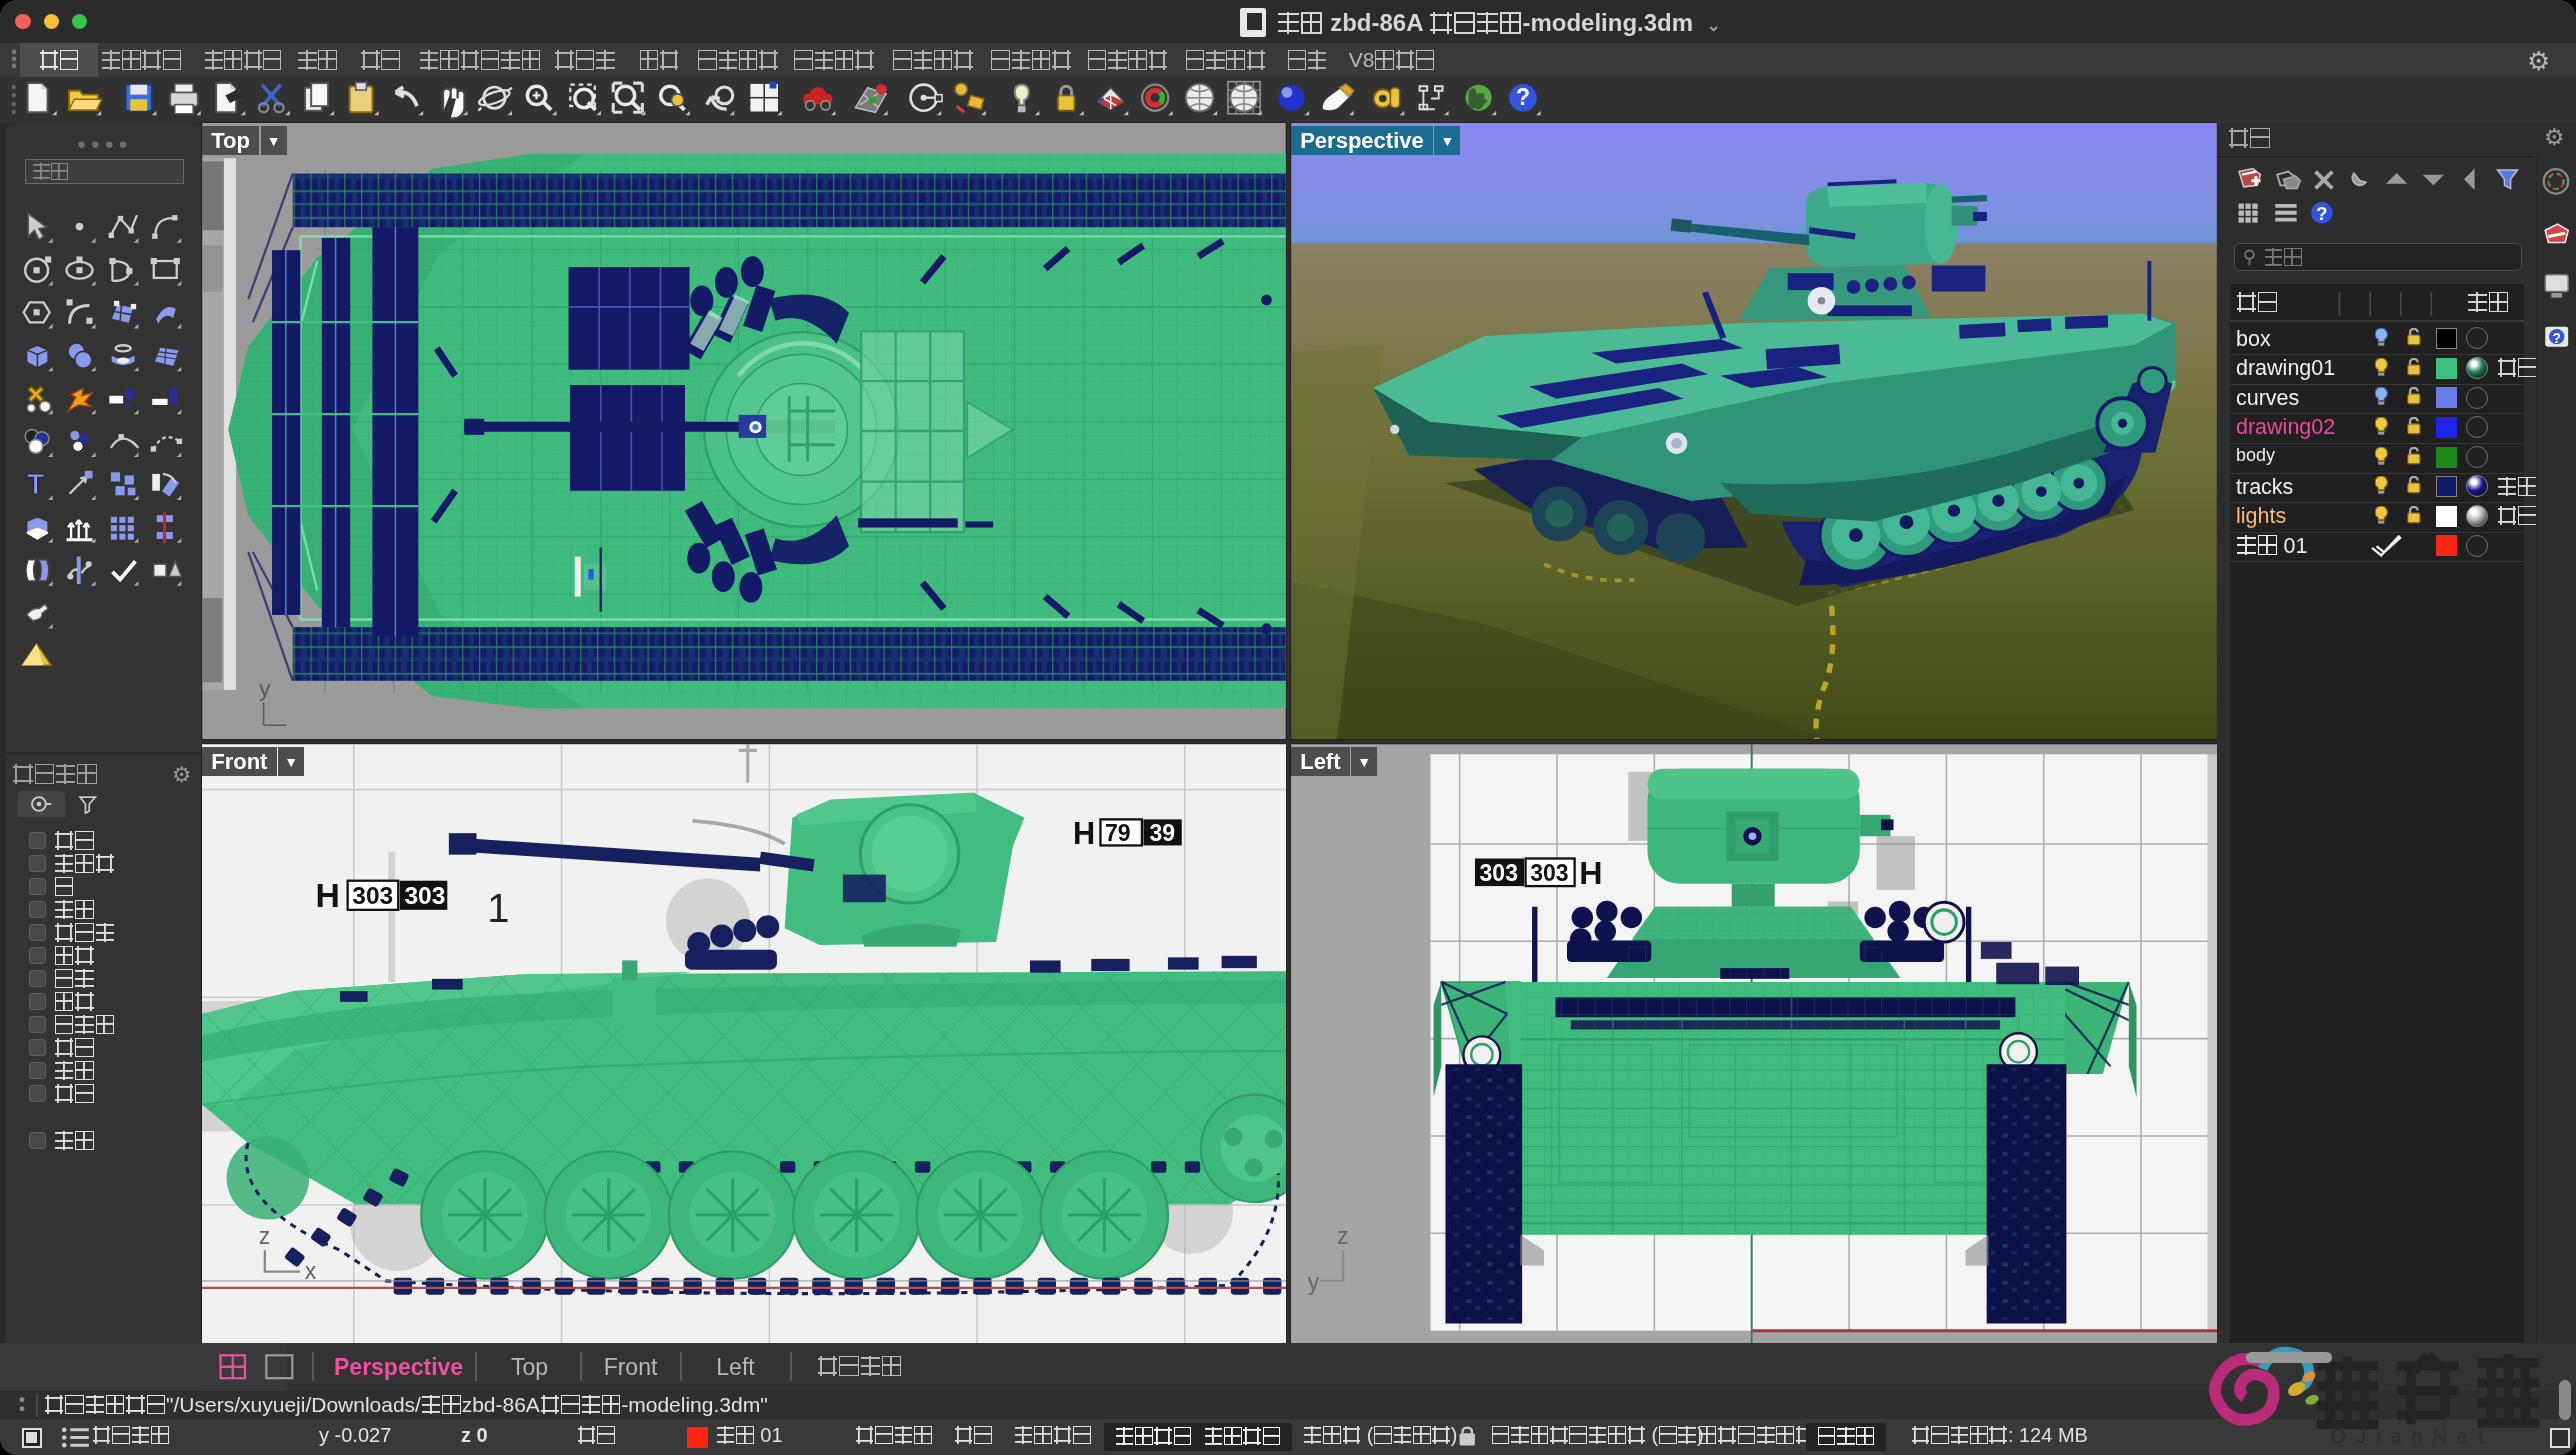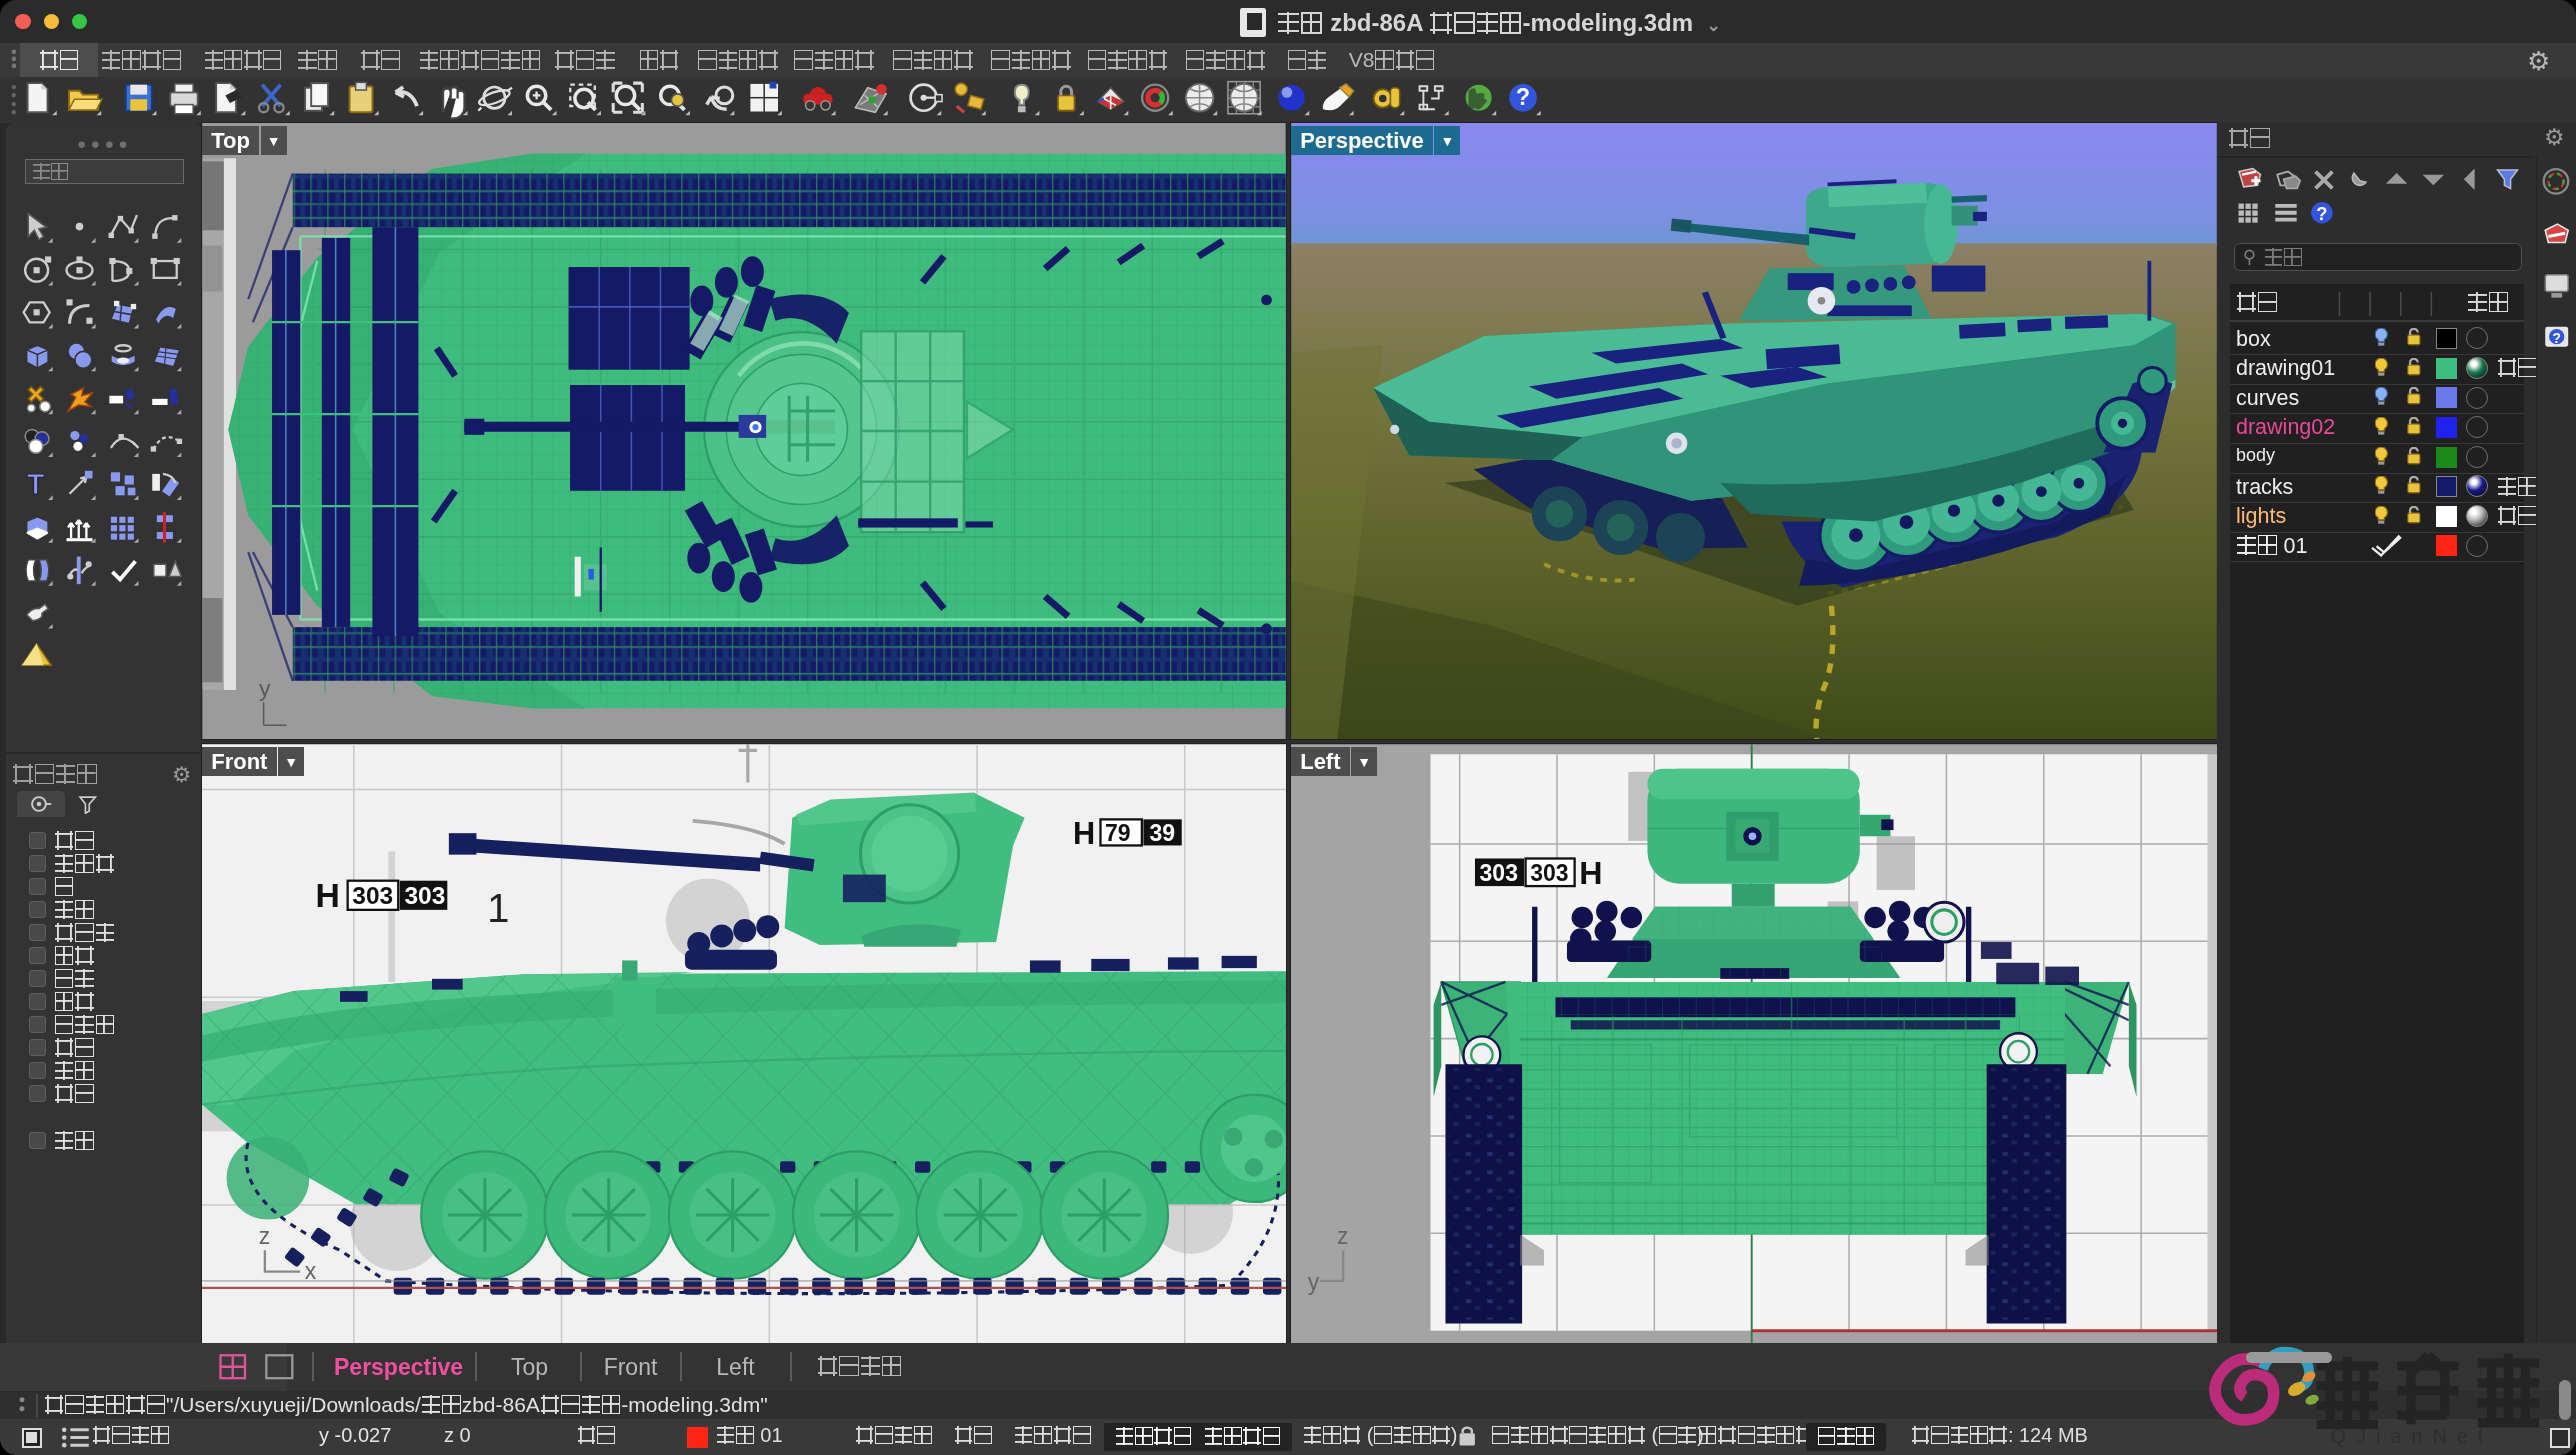--- a/index.html
+++ b/index.html
@@ -1373,21 +1373,21 @@
     <div class="abs" style="left:26px;top:1432px;width:10.7px;height:10.7px;background:#ddd"></div>
     <svg class="abs" style="left:61px;top:1426px" width="31" height="23" viewBox="0 0 40 30">
       <circle cx="4" cy="5" r="3" fill="#ccc"></circle>
       <circle cx="4" cy="15" r="3" fill="#ccc"></circle>
       <circle cx="4" cy="25" r="3" fill="#ccc"></circle>
       <path d="M12 5 h24 M12 15 h24 M12 25 h24" stroke="#ccc" stroke-width="4"></path>
     </svg>
     <div class="abs" style="left:92px;top:1424px;color:#e0e0e0;font-size:20px;white-space:nowrap;"><i class="h c"></i><i class="h d"></i><i class="h a"></i><i class="h b"></i></div>
     <div class="abs" style="left:212px;top:1424px;color:#e0e0e0;font-size:20px;white-space:nowrap;margin-top:34px;">x 2.796</div>
     <div class="abs" style="left:319px;top:1424px;color:#e5e5e5;font-size:20px;white-space:nowrap;">y -0.027</div>
-    <div class="abs" style="left:444px;top:1424px;color:#e0e0e0;font-size:20px;white-space:nowrap;">z 0</div>
+    <div class="abs" style="left:461px;top:1424px;color:#e0e0e0;font-size:20px;white-space:nowrap;font-weight:bold;">z 0</div>
     <div class="abs" style="left:577px;top:1424px;color:#e0e0e0;font-size:20px;white-space:nowrap;"><i class="h c"></i><i class="h d"></i></div>
     <div class="abs" style="left:687px;top:1427px;width:21px;height:21px;background:#ff2512"></div>
     <div class="abs" style="left:716px;top:1424px;color:#e0e0e0;font-size:20px;white-space:nowrap;"><i class="h a"></i><i class="h b"></i> 01</div>
     <div class="abs" style="left:855px;top:1424px;color:#e0e0e0;font-size:20px;white-space:nowrap;"><i class="h c"></i><i class="h d"></i><i class="h a"></i><i class="h b"></i></div>
     <div class="abs" style="left:954px;top:1424px;color:#e0e0e0;font-size:20px;white-space:nowrap;"><i class="h c"></i><i class="h d"></i></div>
     <div class="abs" style="left:1014px;top:1424px;color:#e0e0e0;font-size:20px;white-space:nowrap;"><i class="h a"></i><i class="h b"></i><i class="h c"></i><i class="h d"></i></div>
     <div class="abs" style="left:1104px;top:1424px;color:#fff;font-size:20px;white-space:nowrap;background:#242324;padding:2.3px 10.7px;border-radius:2.3px;top:1423px;"><i class="h a"></i><i class="h b"></i><i class="h c"></i><i class="h d"></i></div>
     <div class="abs" style="left:1193px;top:1424px;color:#fff;font-size:20px;white-space:nowrap;background:#242324;padding:2.3px 10.7px;border-radius:2.3px;top:1423px;"><i class="h a"></i><i class="h b"></i><i class="h c"></i><i class="h d"></i></div>
     <div class="abs" style="left:1303px;top:1424px;color:#e0e0e0;font-size:20px;white-space:nowrap;"><i class="h a"></i><i class="h b"></i><i class="h c"></i> (<i class="h d"></i><i class="h a"></i><i class="h b"></i><i class="h c"></i>)</div>
     <svg class="abs" style="left:1458px;top:1424px" width="20" height="23" viewBox="0 0 26 30">

